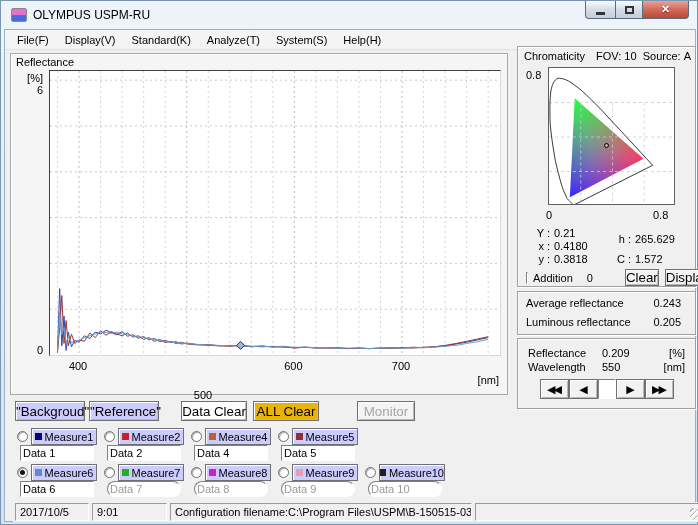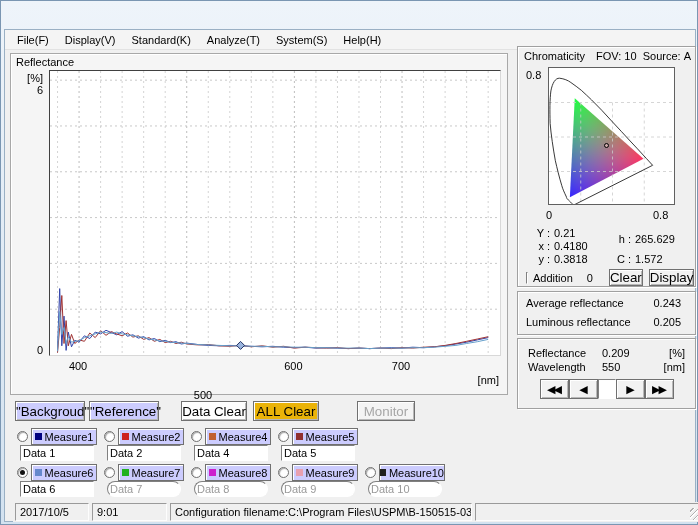--- a/index.html
+++ b/index.html
@@ -87,20 +87,35 @@
   #stat-config { width:302px; }
   #stat-spacer { flex:1; position:relative; }
   #grip { position:absolute; right:0; bottom:0; width:12px; height:12px;
           background:repeating-linear-gradient(135deg, transparent 0 2px, #b0b0b0 2px 3px, #fff 3px 4px); }
   button { cursor:default; }
 </style>
 </head>
 <body>
 
 <div id="window">
+  <div id="titlebar">
+    <div id="app-icon"></div>
+    <div id="title-text">OLYMPUS USPM-RU</div>
+    <div id="win-buttons">
+      <div class="winbtn min">
+          <div class="glyph-min"></div>
+        </div>
+      <div class="winbtn max">
+          <div class="glyph-max"></div>
+        </div>
+      <div class="winbtn close">
+          <span class="glyph-close">✕</span>
+        </div>
+    </div>
+  </div>
 
   <div id="client">
     <div id="menubar">
         <span class="menu-item">File(F)</span>
         <span class="menu-item">Display(V)</span>
         <span class="menu-item">Standard(K)</span>
         <span class="menu-item">Analyze(T)</span>
         <span class="menu-item">System(S)</span>
         <span class="menu-item">Help(H)</span>
       </div>
@@ -194,21 +209,21 @@
       </div>
       <div class="vrow" style="left:95px; top:206px;">
         <span class="vlab">C :</span>
         <span>1.572</span>
       </div>
 
       <div id="addition-row">
         <span id="addition-check"></span>
         <span>Addition</span>
         <span style="margin-left:14px;">0</span>
-        <button class="btn" style="margin-left:16px; width:45px; height:17px;">Clear</button>
+        <button class="btn" style="margin-left:32px; width:45px; height:17px;">Clear</button>
         <button class="btn" style="margin-left:6px; width:48px; height:17px;">Display</button>
       </div>
     </div>
 
     <div class="group" id="avg-group">
       <div class="vrow" style="left:8px; top:5px; right:14px;">
         <span style="flex:1;">Average reflectance</span>
         <span>0.243</span>
       </div>
       <div class="vrow" style="left:8px; top:24px; right:14px;">

